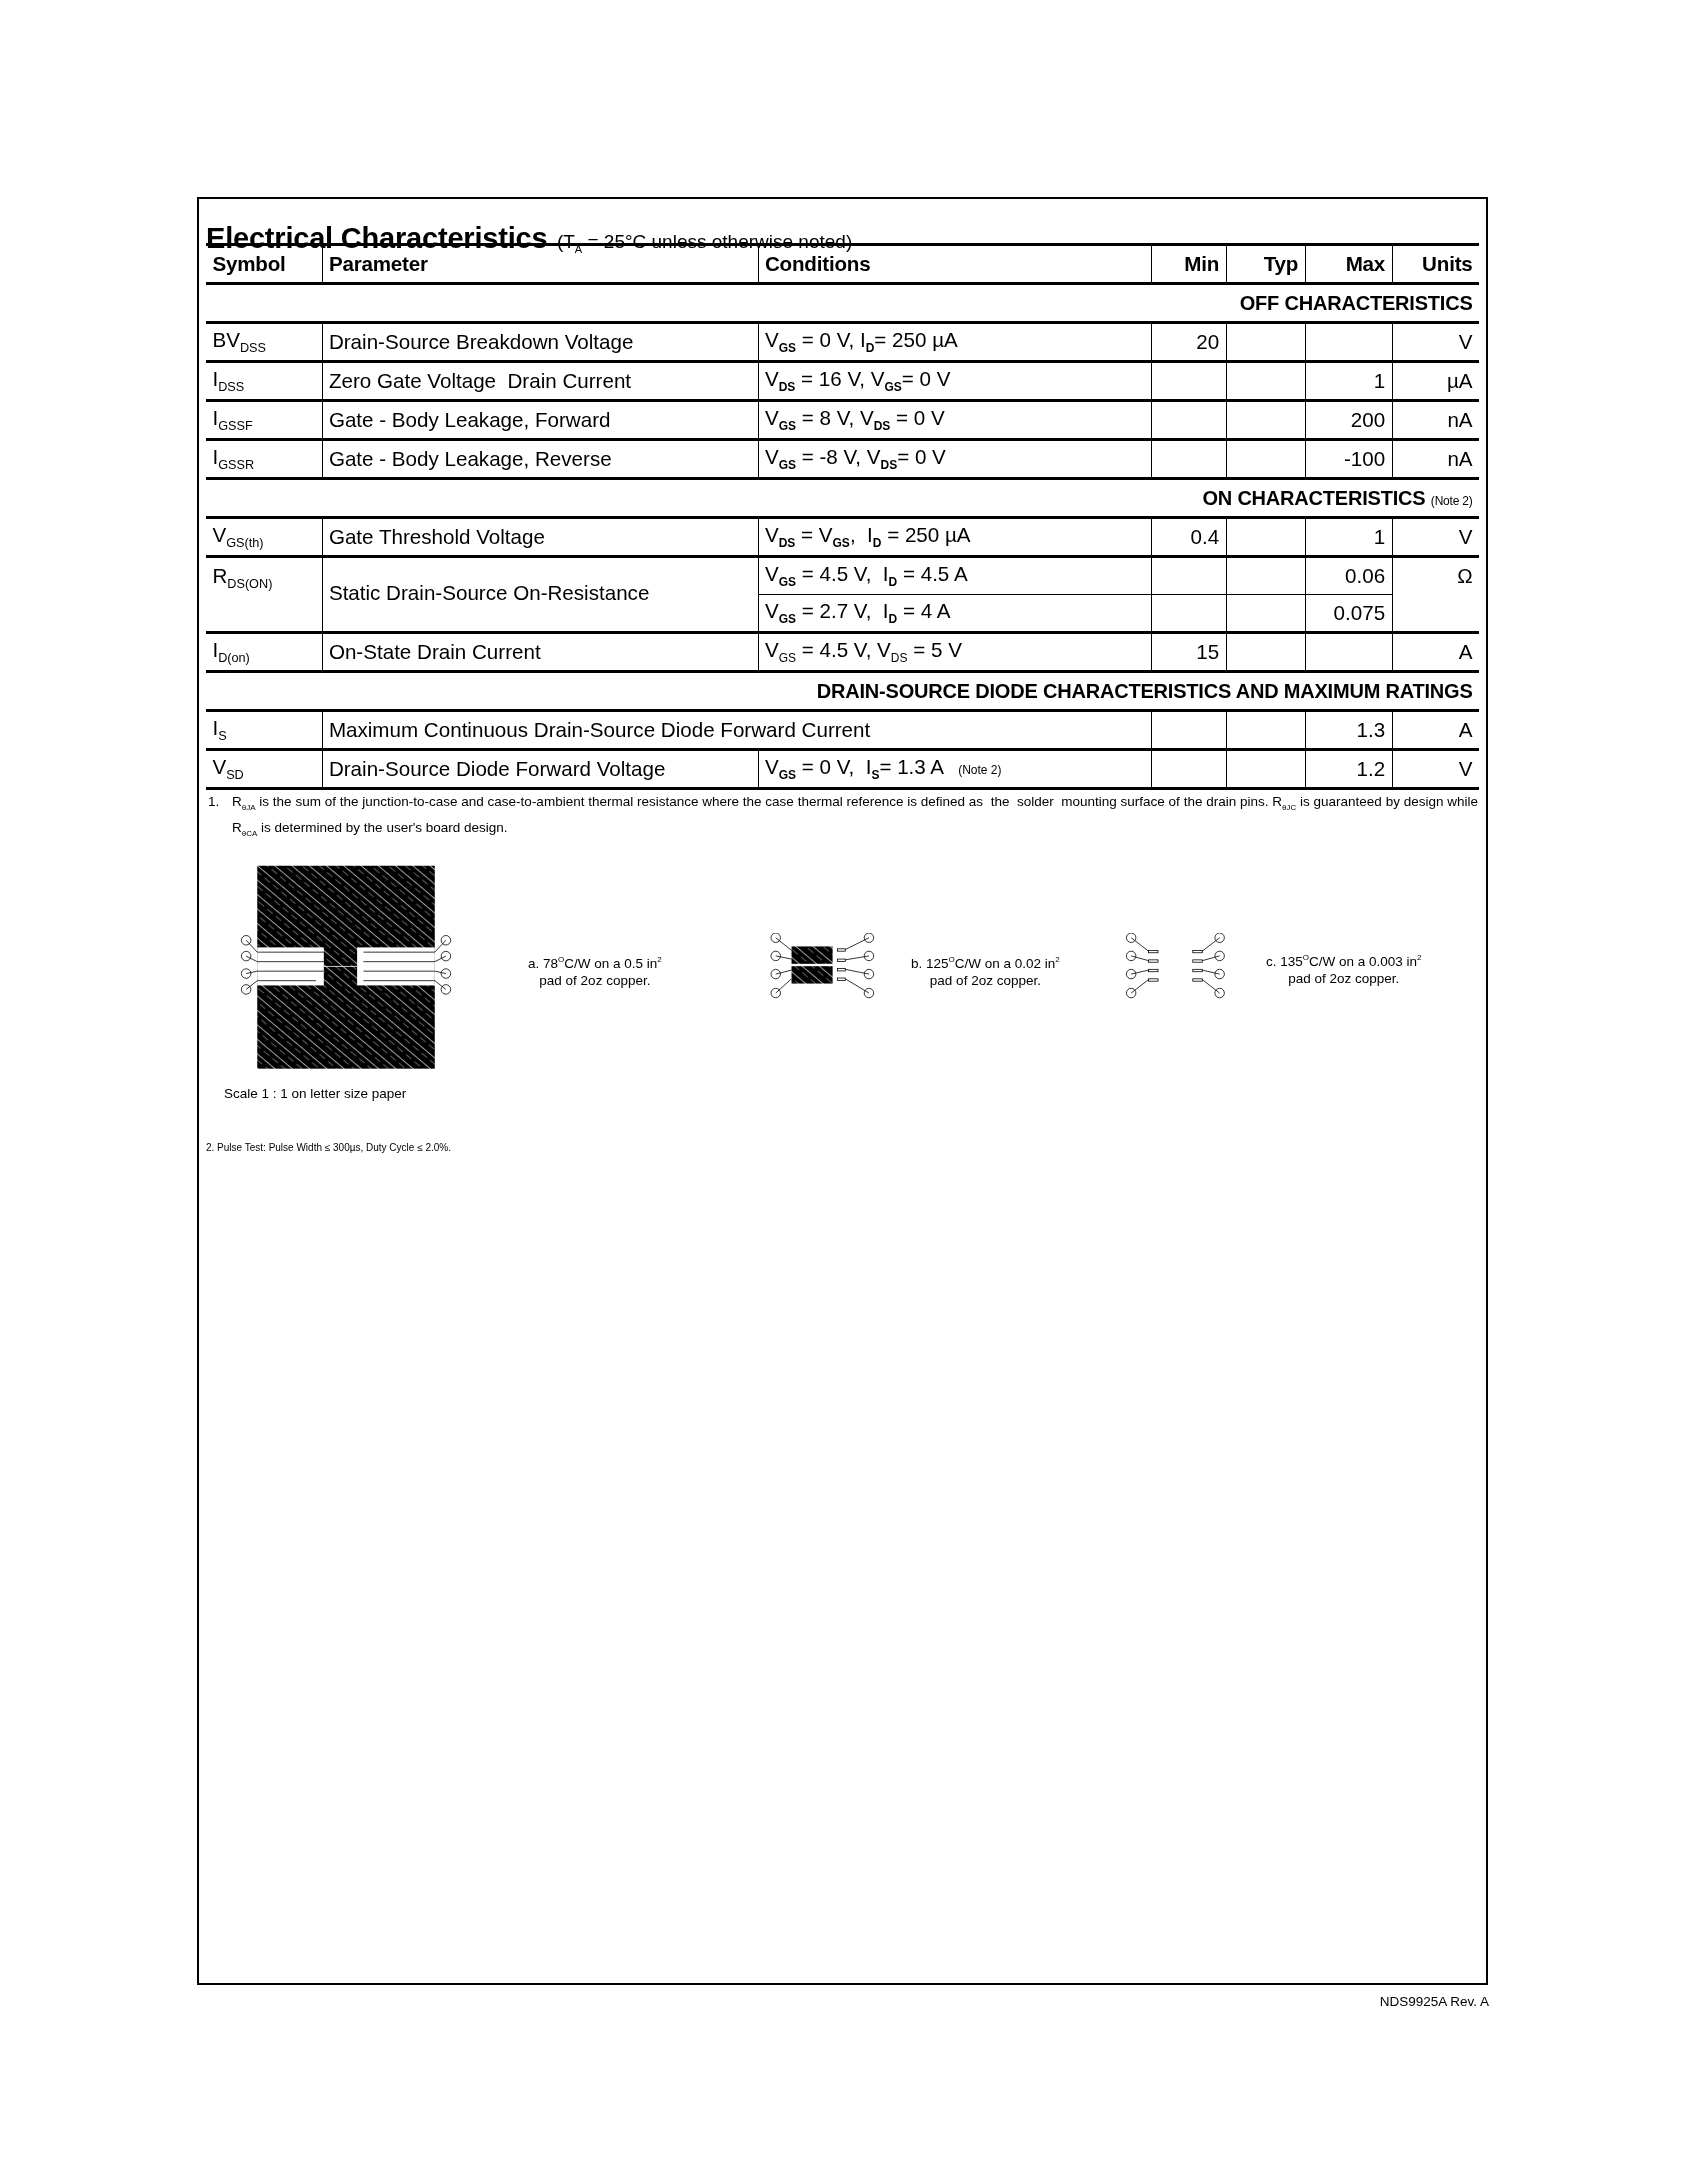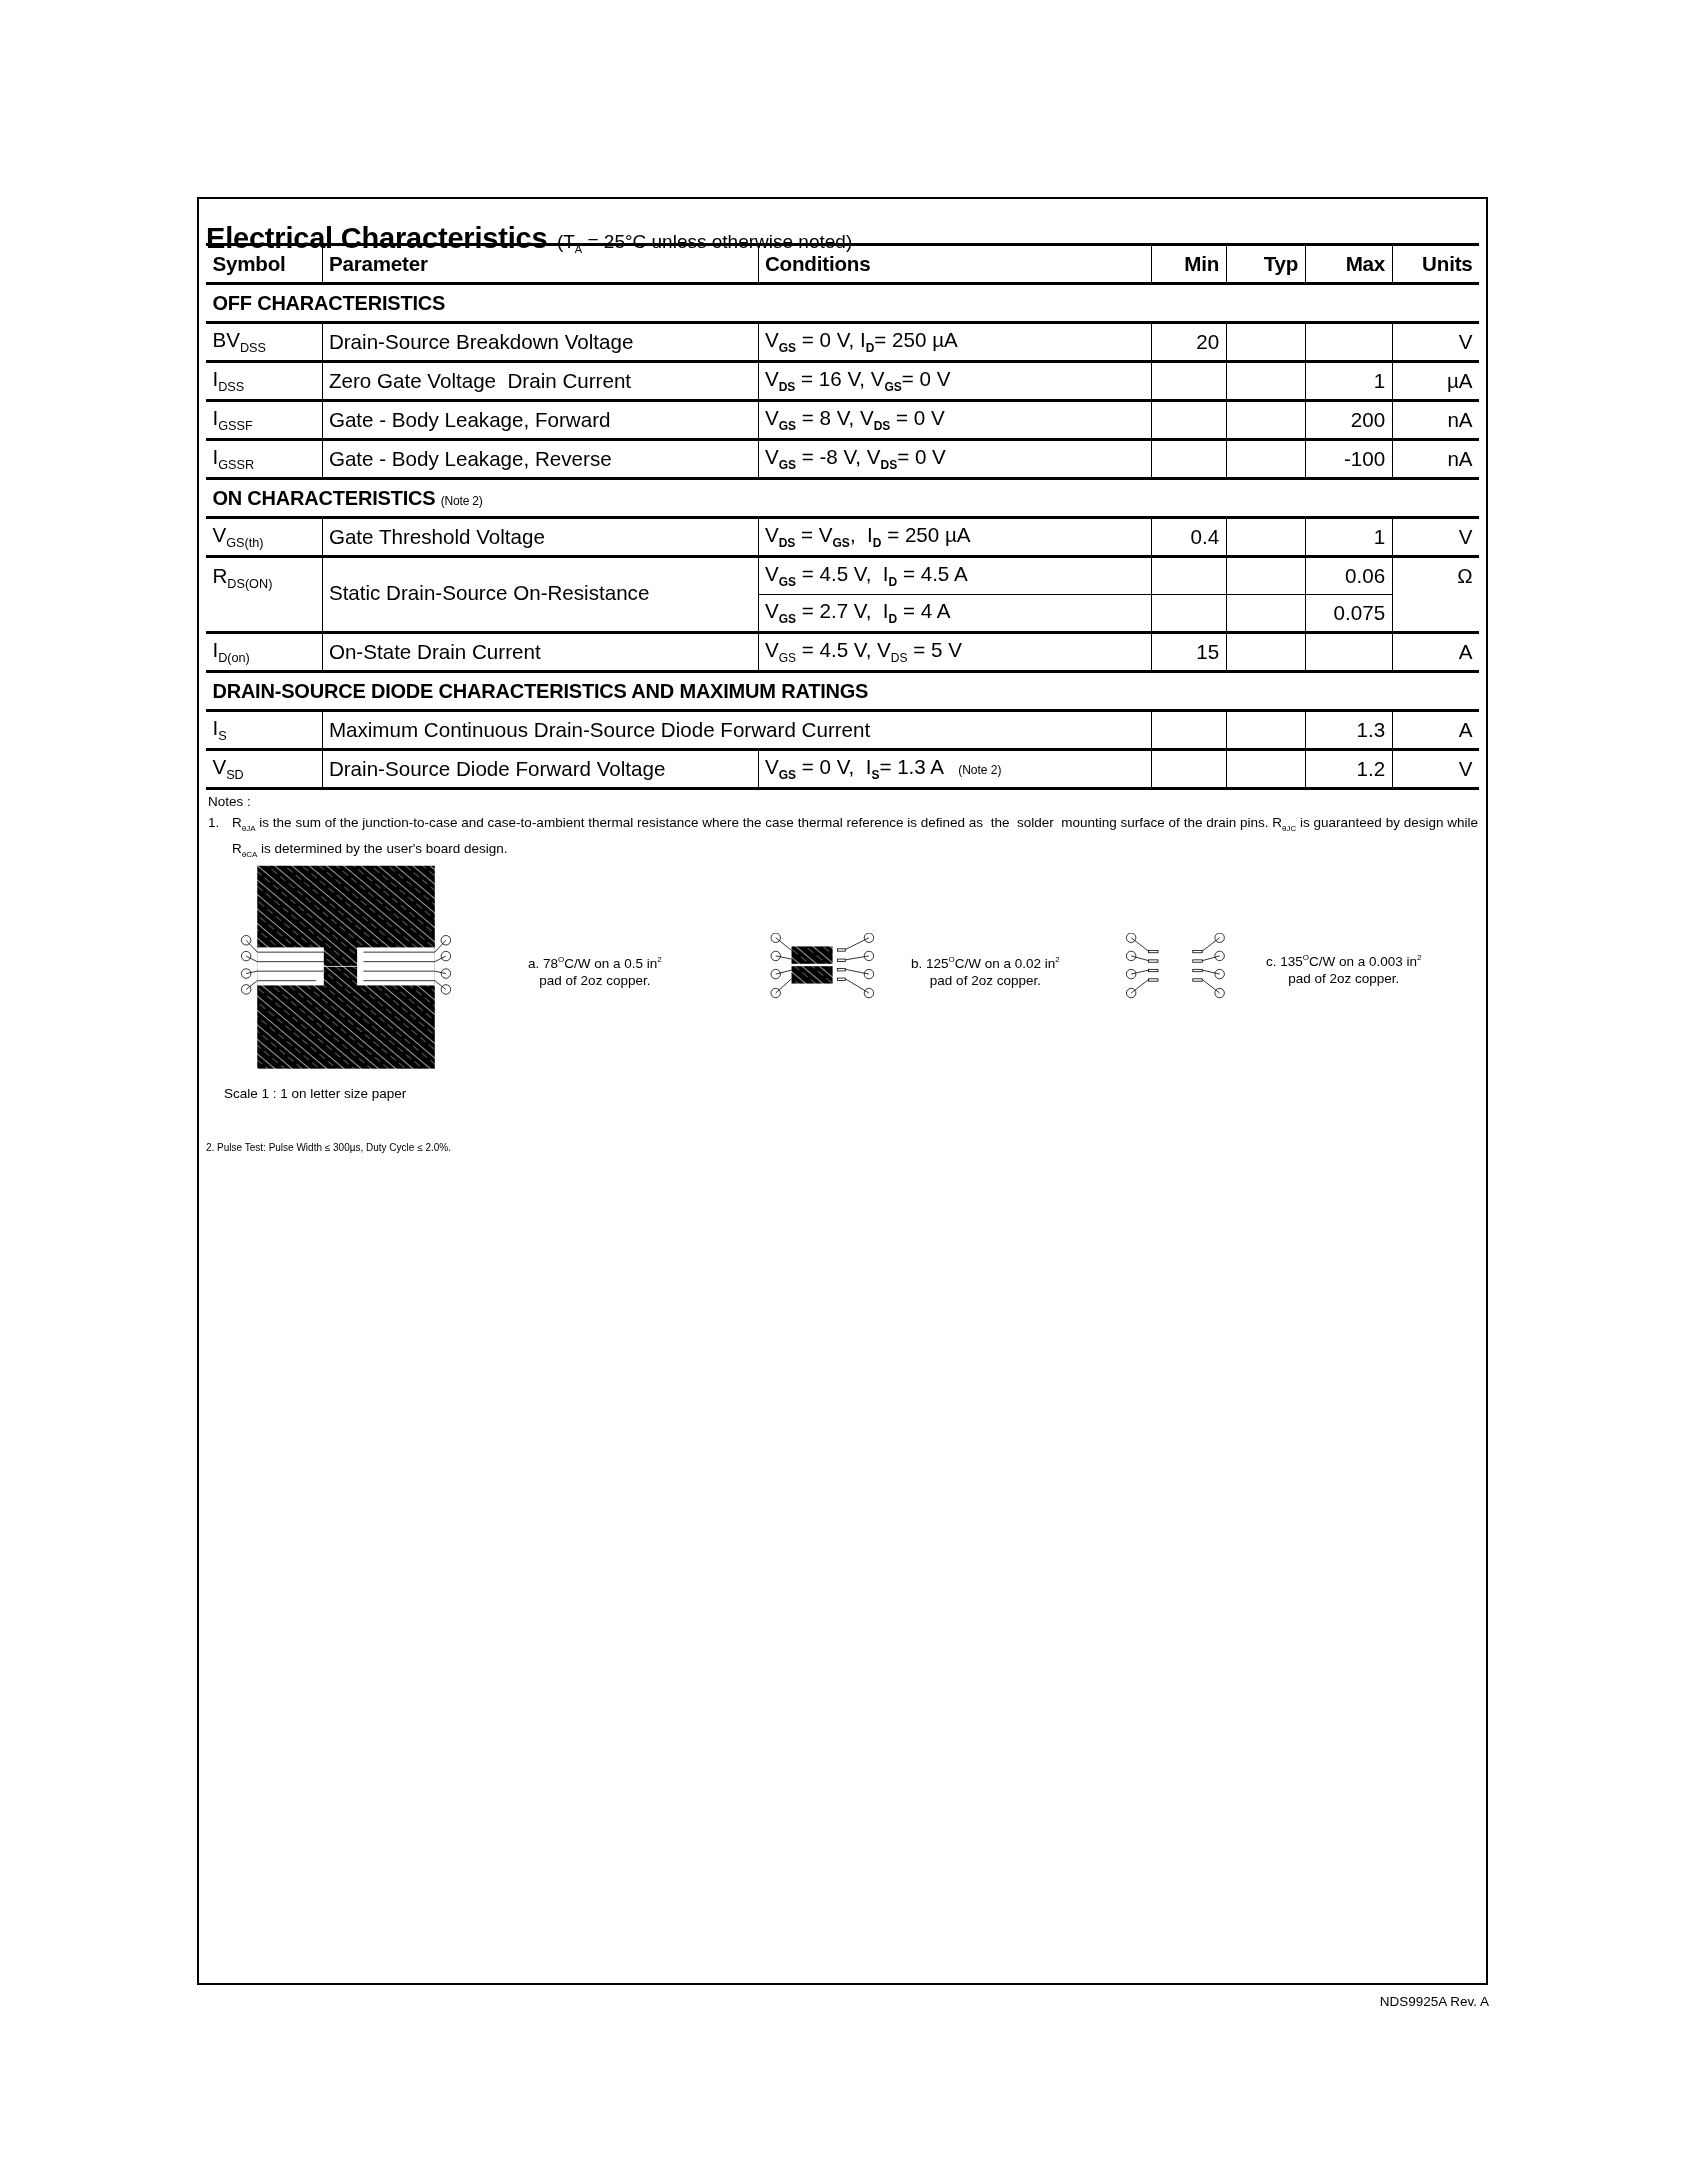--- a/index.html
+++ b/index.html
@@ -8,21 +8,21 @@
   .title-row { position: absolute; left: 206px; top: 203px; height: 40px; display: flex; align-items: baseline; }
   .title-main { font-weight: bold; font-size: 29px; letter-spacing: -0.2px; }
   .title-sub { font-size: 19px; margin-left: 9.5px; margin-top: 28px; }
   .title-sub sub { font-size: 11px; }
 
   table.ec { position: absolute; left: 206px; top: 243px; width: 1273px; border-collapse: collapse; table-layout: fixed; }
   table.ec td, table.ec th { border-top: 3.2px solid #000; padding: 0 6.4px; height: 36px; font-size: 20.6px; vertical-align: middle; }
   table.ec th { font-weight: bold; text-align: left; font-size: 20.6px; letter-spacing: -0.2px; }
   table.ec th.c, table.ec td.c { text-align: right; }
   table.ec .vl { border-left: 1.6px solid #000; }
-  table.ec .section td { font-weight: bold; font-size: 20px; letter-spacing: -0.2px; border-left: none; }
+  table.ec .section td { font-weight: bold; font-size: 20px; letter-spacing: -0.2px; border-left: none; text-align: right; }
   table.ec .section .note { font-weight: normal; font-size: 12px; }
   table.ec tr:last-child td { border-bottom: 3.2px solid #000; }
   .sym sub { font-size: 12.7px; }
   .cond sub { font-size: 12px; font-weight: bold; }
   .cond sub.n { font-weight: normal; }
   .cond .note { font-size: 12px; margin-left: 9.5px; }
   td.sub-inner { border-top: 1.6px solid #000 !important; }
 
   .notes { position: absolute; left: 208px; top: 792px; font-size: 13.5px; line-height: 20.6px; width: 1270px; }
   .notes .n1 { display: flex; }
@@ -173,21 +173,20 @@
     <td class="vl cond">V<sub>GS</sub> = 0 V,&nbsp; I<sub>S</sub>= 1.3 A <span class="note">(Note 2)</span></td>
     <td class="vl c"></td>
     <td class="vl c"></td>
     <td class="vl c">1.2</td>
     <td class="vl c">V</td>
   </tr>
 </tbody>
   </table>
 
 <div class="notes">
-  <div>Notes :</div>
   <div class="n1">
     <span class="num">1.</span>
     <span class="txt">R<sub>θJA</sub> is the sum of the junction-to-case and case-to-ambient thermal resistance where the case thermal reference is defined as&nbsp; the&nbsp; solder&nbsp; mounting surface of the drain pins. R<sub>θJC</sub> is guaranteed by design while R<sub>θCA</sub> is determined by the user's board design.</span>
   </div>
 </div>
 
 <svg class="fig" style="left:238px;top:861px" width="262" height="214" viewBox="0 0 330 270">
   <defs>
     <pattern id="hatch" width="14" height="14" patternUnits="userSpaceOnUse" patternTransform="rotate(40)">
       <rect width="14" height="14" fill="#000"></rect>

